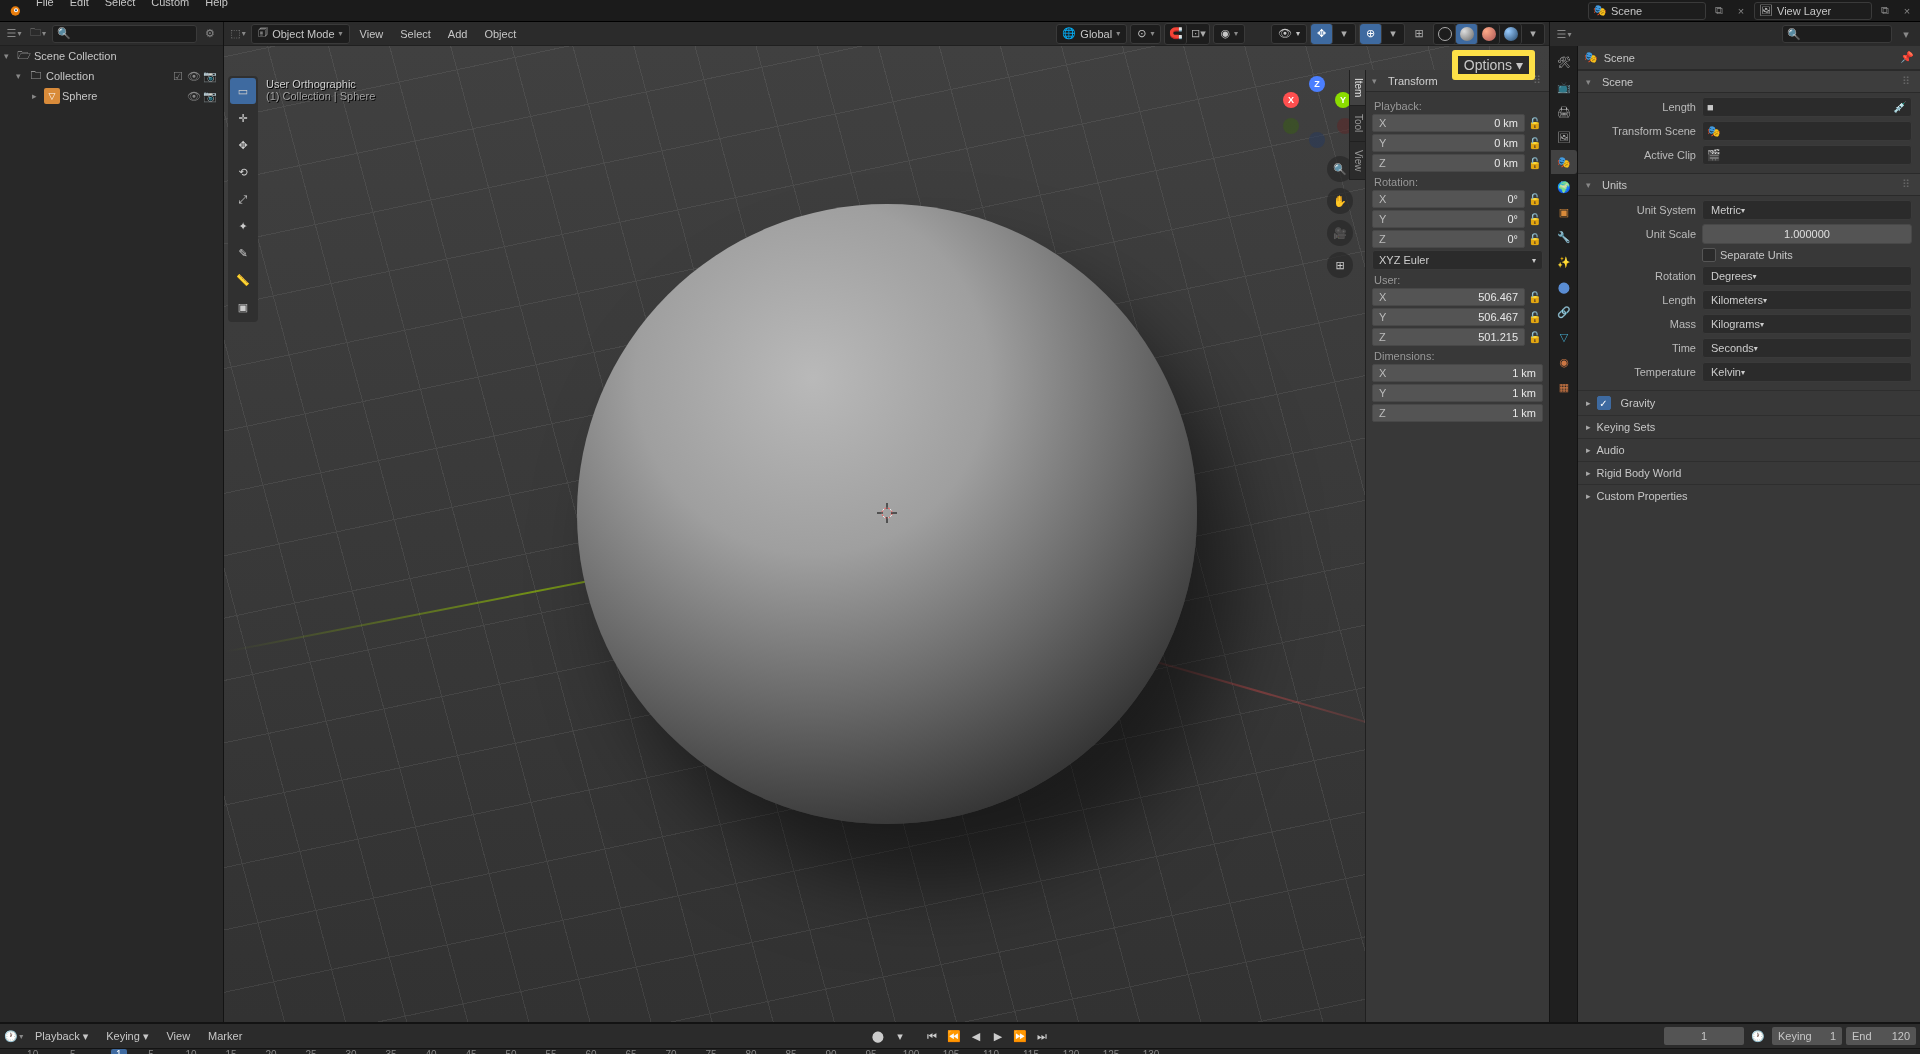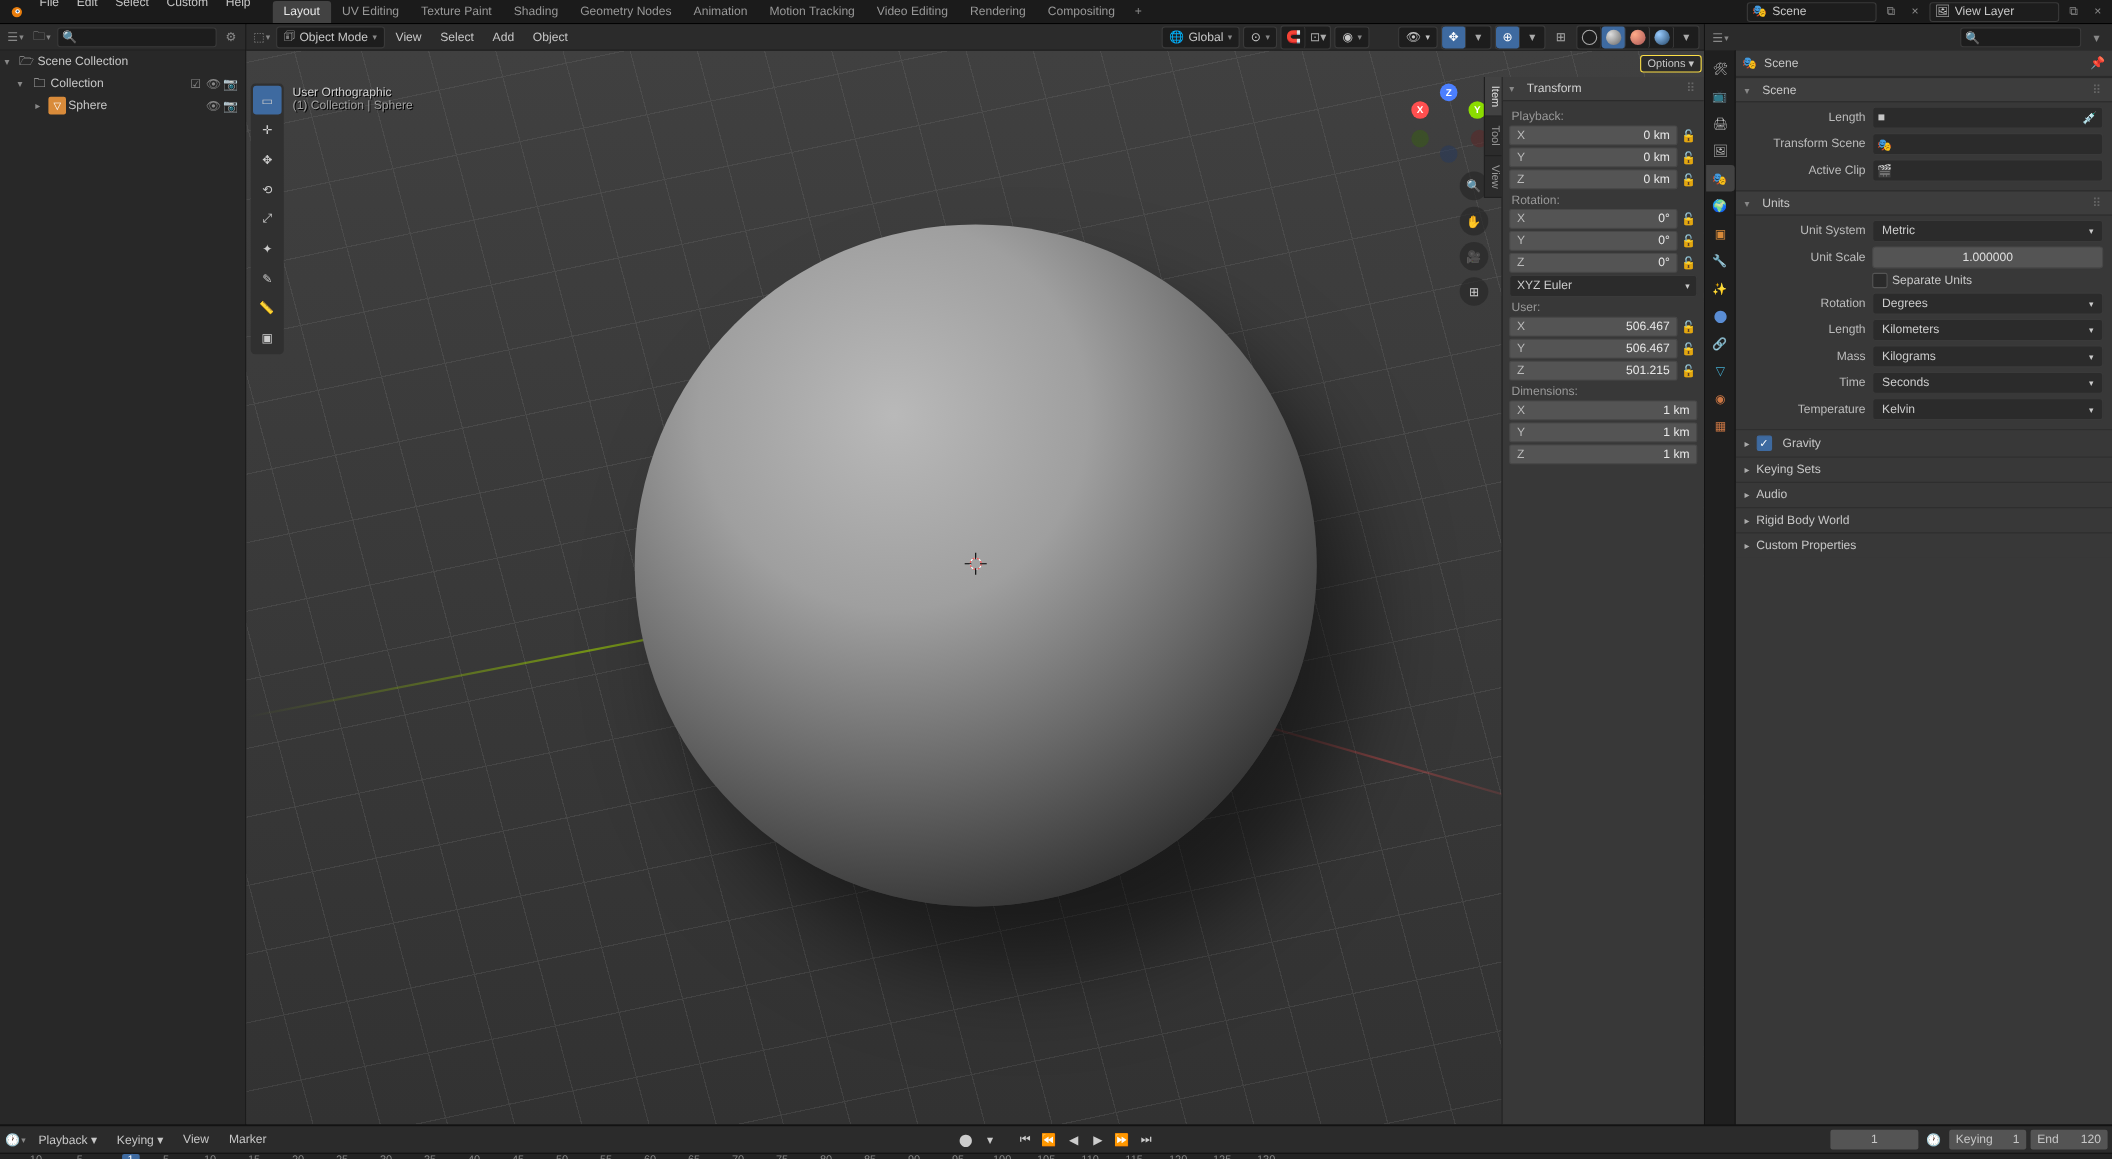--- a/index.html
+++ b/index.html
@@ -109,41 +109,41 @@
 .np-header { background:#3d3d3d; padding:4px 6px; display:flex; align-items:center; gap:4px; font-size:11px; color:#d0d0d0; border-bottom:1px solid #2a2a2a;}
 .np-header .disclosure{ font-size:9px;}
 .np-section { padding:4px 6px 8px 6px;}
 .np-label { color:#989898; margin:4px 0 2px 2px; font-size:11px;}
 .np-row { display:flex; align-items:center; gap:2px; margin-bottom:2px;}
 .num-field { flex:1; height:18px; background:#545454; border-radius:2px; display:flex; align-items:center; padding:0 6px; color:#e0e0e0; justify-content:space-between; border:1px solid #484848;}
 .num-field .lbl{ color:#bbb;}
 .num-field .val{ color:#e8e8e8;}
 .lock-icon{ width:16px; text-align:center; color:#888;}
 .select-field{ height:20px; background:#2b2b2b; border:1px solid #3a3a3a; border-radius:3px; display:flex; align-items:center; padding:0 6px; color:#ccc; justify-content:space-between;}
-.options-pill{ position:absolute; right:2px; top:4px; background:#2b2b2b; border:1px solid #fde047; border-radius:3px; padding:1px 6px; font-size:10px; z-index:6;}
+.options-pill{ position:absolute; right:14px; top:4px; background:#2b2b2b; border:6px solid #fde047; border-radius:3px; padding:1px 6px; font-size:14px; z-index:6;}
 
 
 .props-header { height:24px; background:#2b2b2b; display:flex; align-items:center; padding:0 4px; gap:4px;}
 .props-body { flex:1; display:flex;}
 .props-tabs { width:28px; background:#1f1f1f; display:flex; flex-direction:column; padding-top:4px; gap:1px; border-right:1px solid #131313;}
 .ptab { width:26px; height:24px; display:flex; align-items:center; justify-content:center; border-radius:0 3px 3px 0; color:#bbb; margin-left:1px;}
 .ptab.active{ background:#424242;}
 .props-content { flex:1; background:#383838; overflow:auto;}
 .pc-breadcrumb { height:24px; display:flex; align-items:center; padding:0 6px; gap:6px; border-bottom:1px solid #2a2a2a; background:#383838;}
 .pc-breadcrumb .pin{ margin-left:auto; color:#888;}
 .pc-section-hdr { background:#3d3d3d; padding:4px 8px; display:flex; align-items:center; gap:4px; border-top:1px solid #2a2a2a; border-bottom:1px solid #2a2a2a;}
 .pc-section-hdr .dots{ margin-left:auto; color:#666; letter-spacing:2px;}
 .pc-body { padding:4px 8px;}
 .field-row { display:flex; align-items:center; margin-bottom:4px; gap:6px;}
 .field-row .flab { width:110px; text-align:right; color:#bbb;}
 .field-row .fval { flex:1;}
 .link-field { height:20px; background:#2b2b2b; border:1px solid #3a3a3a; border-radius:3px; display:flex; align-items:center; padding:0 4px; gap:3px;}
 .link-field .ic{ width:16px;}
 .text-input-field{ flex:1; height:20px; background:#545454; border:1px solid #484848; border-radius:3px; color:#e0e0e0; display:flex; align-items:center; justify-content:center;}
-.dropdown-field{ flex:1; height:20px; background:#2b2b2b; border:1px solid #3a3a3a; border-radius:3px; display:flex; align-items:center; padding:0 8px; justify-content:space-between; color:#ccc;}
+.dropdown-field{ flex:1; height:20px; background:#2b2b2b; border:1px solid #3a3a3a; border-radius:3px; display:flex; align-items:center; padding:0 8px; justify-content:flex-start; color:#ccc;}
 .checkbox{ width:14px; height:14px; background:#2b2b2b; border:1px solid #555; border-radius:2px; display:inline-flex; align-items:center; justify-content:center; margin-right:4px;}
 .checkbox.checked{ background:#3e6aa0; border-color:#3e6aa0;}
 .checkbox.checked::after{content:"✓"; color:#fff; font-size:10px;}
 .collapse-row { padding:5px 8px; display:flex; align-items:center; gap:6px; background:#383838; border-top:1px solid #2e2e2e;}
 .collapse-row .tri{ font-size:9px; color:#aaa;}
 
 
 .timeline { height:58px; background:#232323; border-top:2px solid #131313; display:flex; flex-direction:column;}
 .tl-header { height:24px; background:#2b2b2b; display:flex; align-items:center; padding:0 4px; gap:4px;}
 .tl-center{ position:absolute; left:50%; transform:translateX(-50%); display:flex; gap:2px;}
@@ -174,33 +174,20 @@
         <circle cx="14" cy="12" r="7" fill="#e87d0d"></circle>
         <circle cx="15" cy="11" r="3" fill="#fff"></circle>
         <circle cx="15" cy="11" r="1.5" fill="#265787"></circle>
       </svg>
   </div>
   <div class="menu-item">File</div>
   <div class="menu-item">Edit</div>
   <div class="menu-item">Select</div>
   <div class="menu-item">Custom</div>
   <div class="menu-item">Help</div>
-  <div class="workspace-tabs">
-    <div class="ws-tab active">Layout</div>
-    <div class="ws-tab">UV Editing</div>
-    <div class="ws-tab">Texture Paint</div>
-    <div class="ws-tab">Shading</div>
-    <div class="ws-tab">Geometry Nodes</div>
-    <div class="ws-tab">Animation</div>
-    <div class="ws-tab">Motion Tracking</div>
-    <div class="ws-tab">Video Editing</div>
-    <div class="ws-tab">Rendering</div>
-    <div class="ws-tab">Compositing</div>
-    <div class="ws-add">+</div>
-  </div>
   <div class="top-right">
     <div class="scene-field">
       <span>🎭</span>
       <input value="Scene" style="">
     </div>
     <div class="mini-btn">⧉</div>
     <div class="mini-btn">×</div>
     <div class="viewlayer-field">
       <span>🖼</span>
       <input value="View Layer" style="">

